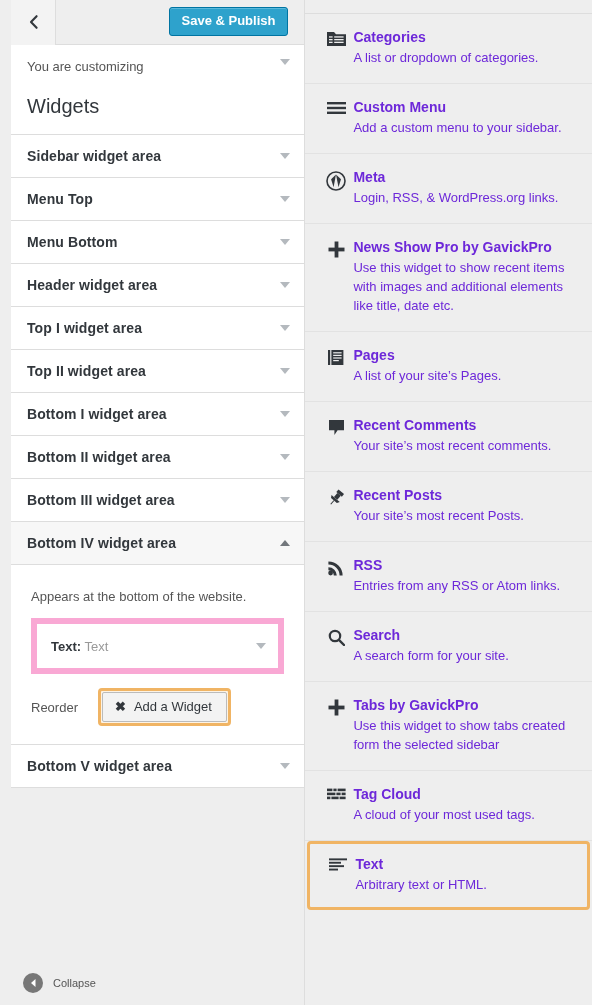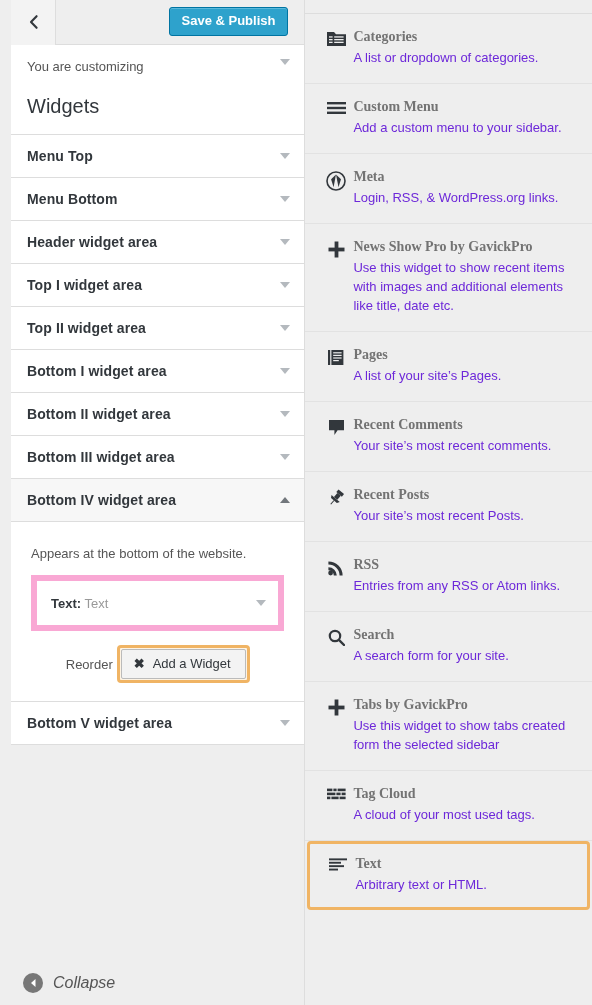--- a/index.html
+++ b/index.html
@@ -94,21 +94,21 @@
     border: 6px solid #f9a8d4;
     background: #ffffff;
     padding: 13px 14px;
     margin-bottom: 14px;
     cursor: pointer;
   }
   .widget-chip-label { font-size: 13px; color: #999999; }
   .widget-chip-label b { color: #32373c; font-weight: bold; }
   .widget-chip .caret { position: absolute; right: 12px; top: 50%; margin-top: -3px; }
 
-  .acc-actions { display: flex; align-items: center; justify-content: center; gap: 4px; }
+  .acc-actions { display: flex; align-items: center; justify-content: flex-start; gap: 20px; }
   .reorder-link {
     font-size: 13px; color: #555555; cursor: pointer; text-decoration: none;
   }
   .add-widget-wrap {
     border: 3px solid #f0b464;
     border-radius: 4px;
     padding: 1px;
     background: #fdf3e4;
   }
   .add-widget-btn {
@@ -130,21 +130,21 @@
     display: flex; align-items: center;
     padding-left: 12px;
     cursor: pointer;
   }
   .collapse-icon {
     width: 20px; height: 20px; border-radius: 50%;
     background: #777777;
     display: flex; align-items: center; justify-content: center;
     margin-right: 10px; flex: 0 0 auto;
   }
-  .collapse-label { font-size: 16px; color: #555555; font-style: italic; }
+  .collapse-label { font-size: 11px; color: #555555; }
 
   
   #widget-panel {
     width: 292px; height: 1005px;
     background: #eeeeee;
     position: relative;
     overflow: hidden;
   }
   .wp-topstrip { height: 14px; background: #eeeeee; border-bottom: 1px solid #dddddd; }
   .wp-list { background: #eeeeee; }
@@ -164,22 +164,22 @@
     margin: 0 2px;
   }
   .wp-icon {
     width: 34px; flex: 0 0 34px;
     display: flex; align-items: flex-start; justify-content: center;
     padding-top: 3px;
     color: #32373c;
   }
   .wp-text { flex: 1 1 auto; min-width: 0; }
   .wp-name {
-    font-size: 14px; font-weight: bold; color: #737373;
-    line-height: 1.3; margin-bottom: 3px; font-family: Liberation Serif, serif;
+    font-size: 14px; font-weight: bold; color: #6d28d9;
+    line-height: 1.3; margin-bottom: 3px;
   }
   .wp-desc {
     font-size: 13px; color: #6d28d9; line-height: 1.45;
   }
 
   
   .caret { width: 0; height: 0; }
   .caret.down { border-left: 5px solid transparent; border-right: 5px solid transparent; border-top: 6px solid #b4b9be; }
   .caret.up   { border-left: 5px solid transparent; border-right: 5px solid transparent; border-bottom: 6px solid #72777c; }
 
@@ -205,20 +205,24 @@
       </div>
 
       <div class="cz-info">
         <div class="cz-info-sub">You are customizing</div>
         <div class="cz-info-title">Widgets</div>
         <span class="caret down"></span>
       </div>
 
       <div class="cz-accordion">
 
+        <div class="acc-item">
+          <span class="acc-title">Sidebar widget area</span>
+          <span class="caret down"></span>
+        </div>
 
         <div class="acc-item">
           <span class="acc-title">Menu Top</span>
           <span class="caret down"></span>
         </div>
 
         <div class="acc-item">
           <span class="acc-title">Menu Bottom</span>
           <span class="caret down"></span>
         </div>

